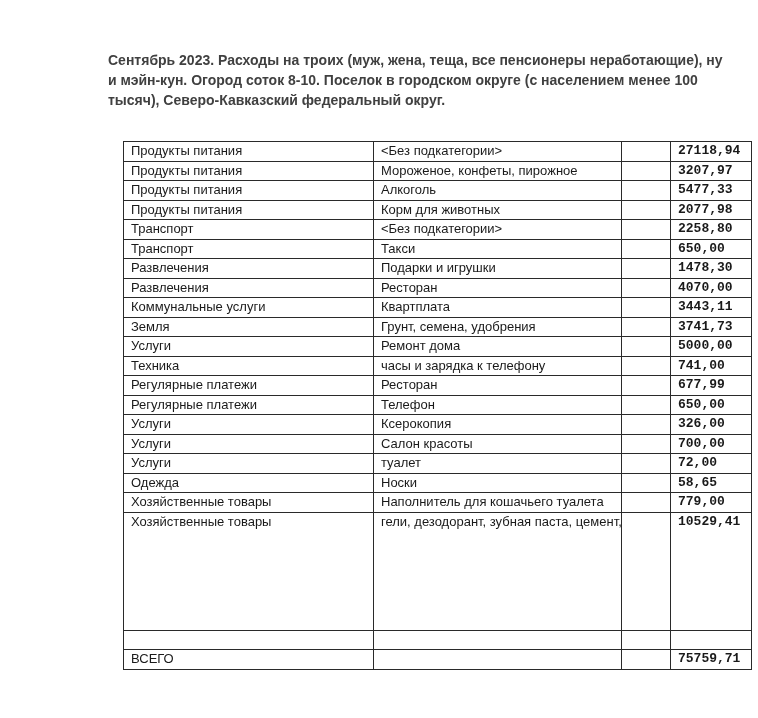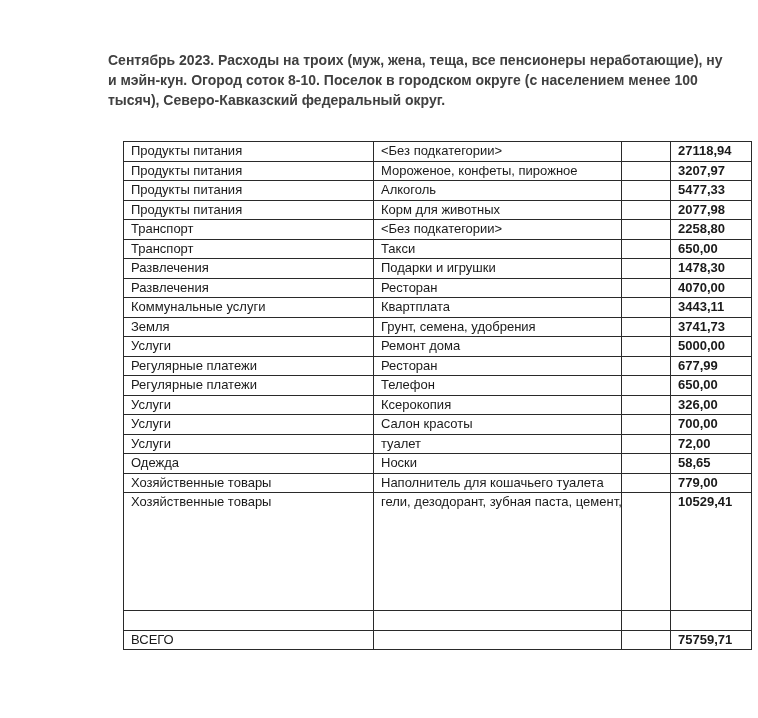--- a/index.html
+++ b/index.html
@@ -8,21 +8,21 @@
     .heading { position: absolute; left: 108px; top: 50px; width: 620px;
                font-size: 14px; font-weight: bold; line-height: 20px; color: #404040; }
     table.exp { position: absolute; left: 123px; top: 123px; border-collapse: collapse;
                 table-layout: fixed; width: 628px; font-size: 13px; margin-top: 18px; }
     table.exp td { border: 1.3px solid #2a2a2a; padding: 0 0 0 7px; height: 18.5px;
                    line-height: 18.5px; vertical-align: top; white-space: nowrap; overflow: hidden; }
     table.exp col.c1 { width: 250px; }
     table.exp col.c2 { width: 248px; }
     table.exp col.c3 { width: 49px; }
     table.exp col.c4 { width: 81px; }
-    td.amt { font-weight: bold; }
+    td.amt { font-weight: bold; font-family: Liberation Mono, monospace; }
     td.wrap { white-space: normal; line-height: 19.4px; padding-top: 0; }
     tr.multi td { height: 117px; }
     tr.blank td { height: 18.5px; }
   </style>
 </head>
 <body>
 
 <div class="heading">Сентябрь 2023.  Расходы на троих (муж, жена, теща, все пенсионеры неработающие), ну и мэйн-кун. Огород соток 8-10. Поселок в городском округе (с населением менее 100 тысяч), Северо-Кавказский федеральный округ.</div>
 
 <table class="exp">
@@ -93,20 +93,26 @@
         <td></td>
         <td class="amt">3741,73</td>
       </tr>
       <tr>
         <td>Услуги</td>
         <td>Ремонт дома</td>
         <td></td>
         <td class="amt">5000,00</td>
       </tr>
       <tr>
+        <td>Техника</td>
+        <td>часы и зарядка к телефону</td>
+        <td></td>
+        <td class="amt">741,00</td>
+      </tr>
+      <tr>
         <td>Регулярные платежи</td>
         <td>Ресторан</td>
         <td></td>
         <td class="amt">677,99</td>
       </tr>
       <tr>
         <td>Регулярные платежи</td>
         <td>Телефон</td>
         <td></td>
         <td class="amt">650,00</td>

